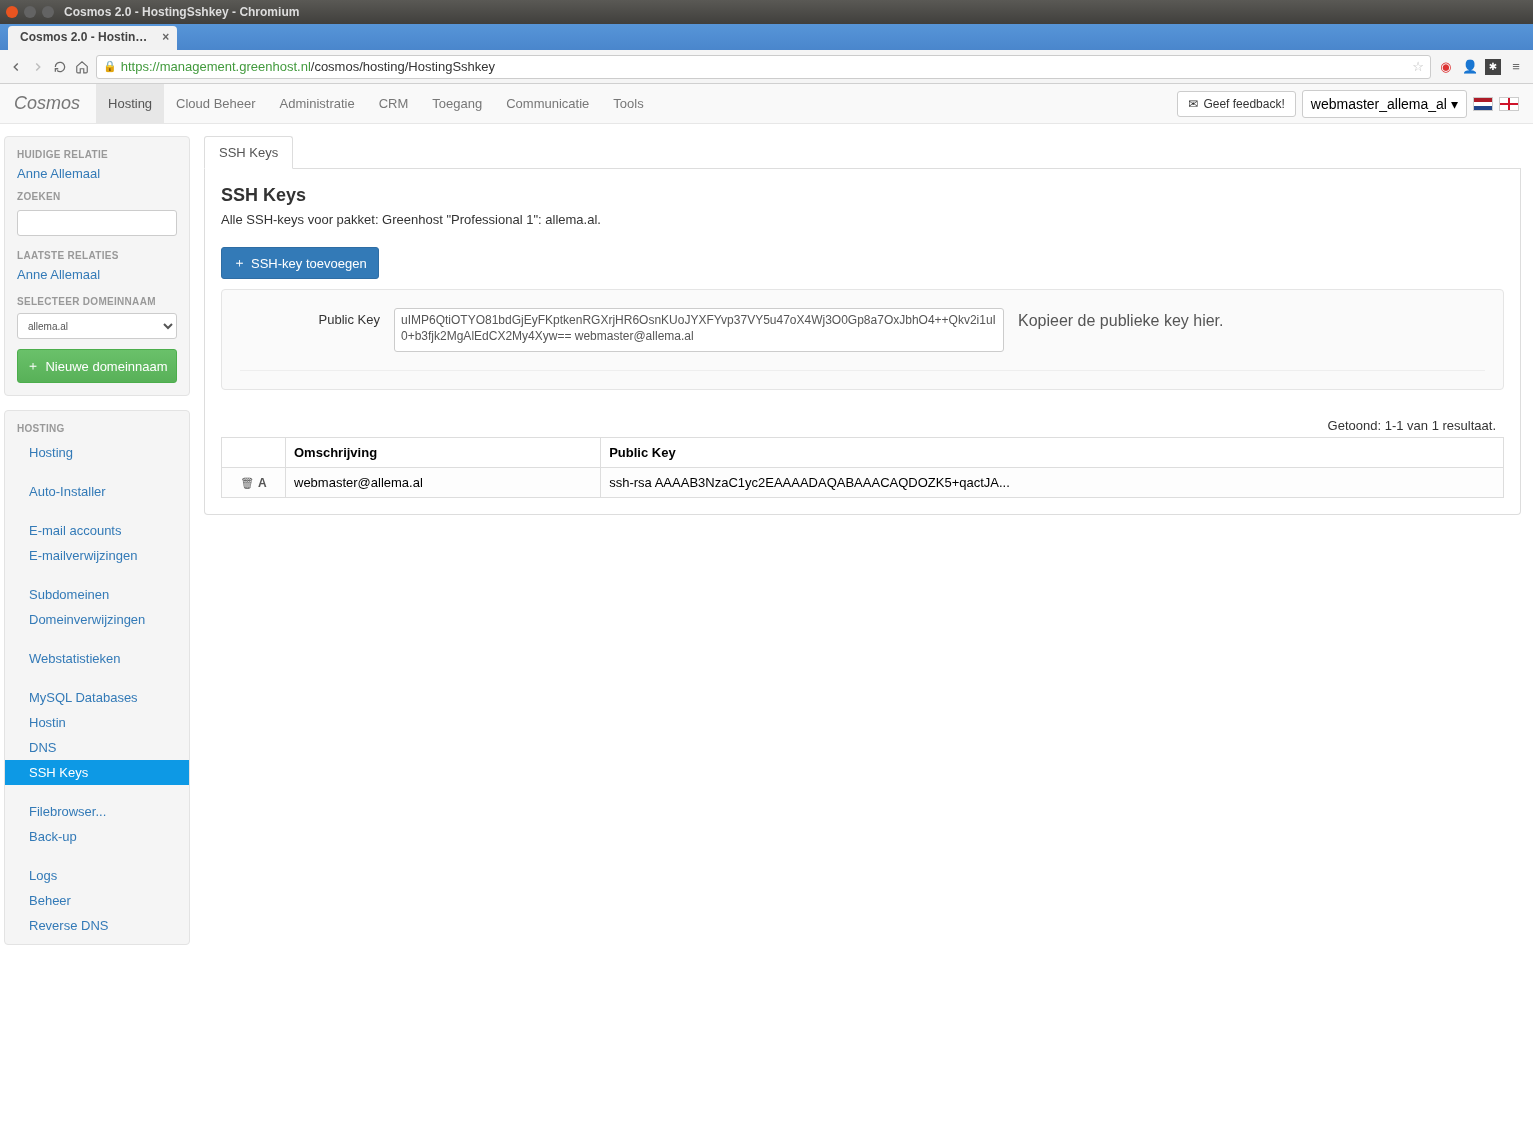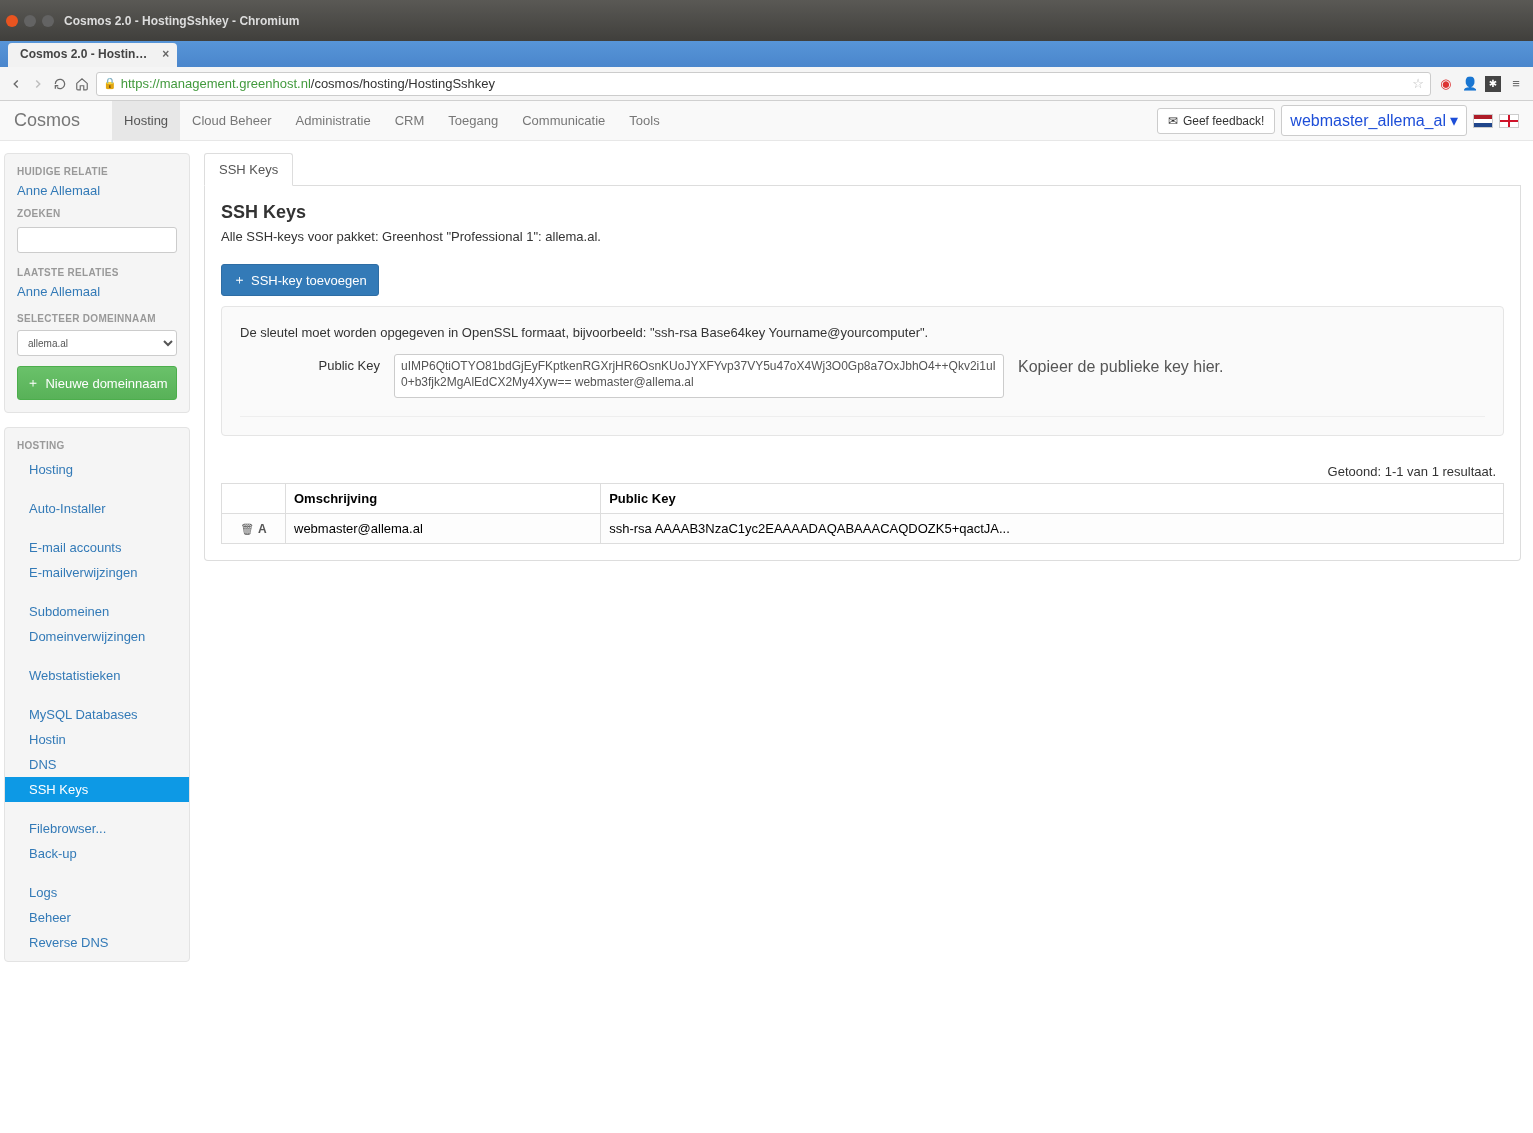--- a/index.html
+++ b/index.html
@@ -1,19 +1,19 @@
 <!DOCTYPE html>
 <html><head>
   <meta charset="utf-8">
   <style>
     * { box-sizing: border-box; margin: 0; padding: 0; }
     body { font-family: "Helvetica Neue", Helvetica, Arial, sans-serif; font-size: 13px; background: #fff; width: 1533px; }
 
     
-    .os-titlebar { height: 41px; background: linear-gradient(#5a5955, #403f3c); display: flex; align-items: center; padding: 0 6px; color: #ddd; font-size: 12px; font-weight: bold; }
+    .os-titlebar { height: 24px; background: linear-gradient(#5a5955, #403f3c); display: flex; align-items: center; padding: 0 6px; color: #ddd; font-size: 12px; font-weight: bold; }
     .os-buttons { display: flex; gap: 6px; margin-right: 10px; }
     .os-btn { width: 12px; height: 12px; border-radius: 50%; background: #666; }
     .os-close { background: #e95420; }
     .os-min, .os-max { background: #636363; }
 
     
     .chrome-tabs { height: 26px; background: linear-gradient(#5795d8,#4a86cc); display: flex; align-items: flex-end; padding-left: 8px; }
     .tab { background: #f2f2f2; height: 24px; padding: 4px 30px 0 12px; border-top-left-radius: 4px; border-top-right-radius: 4px; font-size: 12px; color: #444; position: relative; max-width: 170px; white-space: nowrap; overflow: hidden; text-overflow: ellipsis; font-weight: bold;}
     .tab .close-x { position: absolute; right: 8px; top: 4px; color: #666; cursor: pointer; }
 
@@ -22,26 +22,26 @@
     .nav-icon { width: 16px; height: 16px; color: #6b6b6b; display:flex; align-items:center; justify-content:center;}
     .nav-disabled { color:#bdbdbd; }
     .addr-bar { flex: 1; height: 24px; border: 1px solid #ccc; border-radius: 3px; background: #fff; display: flex; align-items: center; padding: 0 6px; font-size: 13px; color: #333; }
     .lock { color: #5fa648; font-size: 11px; margin-right: 4px; }
     .url-secure { color:#429a3d; }
     .url-rest { color:#333; }
     .ext-icon { width:18px; height:18px; display:flex; align-items:center; justify-content:center; font-size:13px; }
 
     
     .app-navbar { height: 40px; background: #f9f9f9; border-bottom: 1px solid #e7e7e7; display: flex; align-items: center; padding: 0 14px; }
-    .brand { font-size: 18px; color: #777; margin-right: 32px; }
+    .brand { font-size: 18px; color: #777; margin-right: 16px; font-style: italic; }
     .nav-item { padding: 12px 12px; font-size: 13px; color: #777; }
     .nav-item.active { background: #e7e7e7; color: #555; }
     .nav-spacer { flex:1; }
     .feedback-btn { border:1px solid #ccc; background:#fff; padding:5px 10px; font-size:12px; color:#333; display:flex; align-items:center; gap:5px; border-radius:3px;}
-    .user-dd { border:1px solid #ccc; background:#fff; padding:5px 8px; font-size:16px; color:#1d4ed8; border-radius:3px; margin-left:6px; display:flex; align-items:center; gap:4px;}
+    .user-dd { border:1px solid #ccc; background:#fff; padding:5px 8px; font-size:14px; color:#000000; border-radius:3px; margin-left:6px; display:flex; align-items:center; gap:4px;}
     .flag { width:20px; height:14px; margin-left:6px; border:1px solid #ccc; display:inline-block; }
     .flag-nl { background: linear-gradient(#ae1c28 33%, #fff 33% 66%, #21468b 66%); }
     .flag-gb { background: #00247d; position:relative; overflow:hidden; }
     .flag-gb::before { content:""; position:absolute; inset:0; background: linear-gradient(to bottom,#fff 40%, transparent 40% 60%, #fff 60%), linear-gradient(to right,#fff 40%, transparent 40% 60%, #fff 60%); }
     .flag-gb::after { content:""; position:absolute; inset:0; background: linear-gradient(to bottom,transparent 43%, #cf142b 43% 57%, transparent 57%), linear-gradient(to right,transparent 43%, #cf142b 43% 57%, transparent 57%); }
 
     
     .container { display: flex; padding: 12px 12px 0 4px; gap: 14px; }
     .sidebar { width: 186px; }
     .well { background: #f5f5f5; border: 1px solid #e3e3e3; border-radius: 4px; padding: 12px; margin-bottom: 14px; }
@@ -217,21 +217,20 @@
     </div>
     <div class="panel">
       <h2>SSH Keys</h2>
       <div class="subtitle">Alle SSH-keys voor pakket: Greenhost "Professional 1": allema.al.</div>
       <button class="btn-primary">
         <span>＋</span>
         <span>SSH-key toevoegen</span>
       </button>
 
       <div class="formbox">
-        <div class="hint">De sleutel moet worden opgegeven in OpenSSL formaat, bijvoorbeeld: "ssh-rsa Base64key Yourname@yourcomputer".</div>
         <div class="form-row">
           <div class="form-label">Public Key</div>
           <textarea class="form-ta" style="">uIMP6QtiOTYO81bdGjEyFKptkenRGXrjHR6OsnKUoJYXFYvp37VY5u47oX4Wj3O0Gp8a7OxJbhO4++Qkv2i1uI0+b3fjk2MgAlEdCX2My4Xyw== webmaster@allema.al</textarea>
           <div class="form-help">Kopieer de publieke key hier.</div>
         </div>
       </div>
 
       <div class="result-count">Getoond: 1-1 van 1 resultaat.</div>
       <table class="keys">
         <thead>

